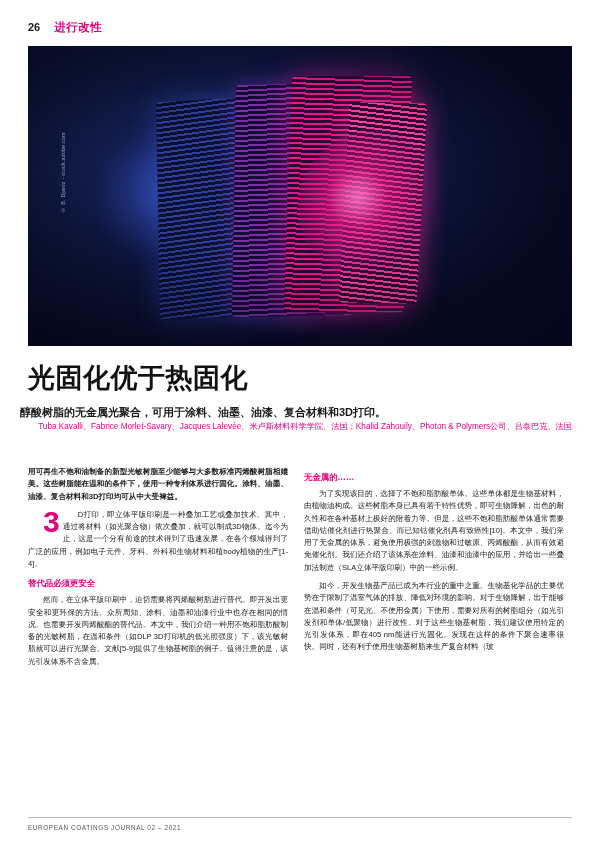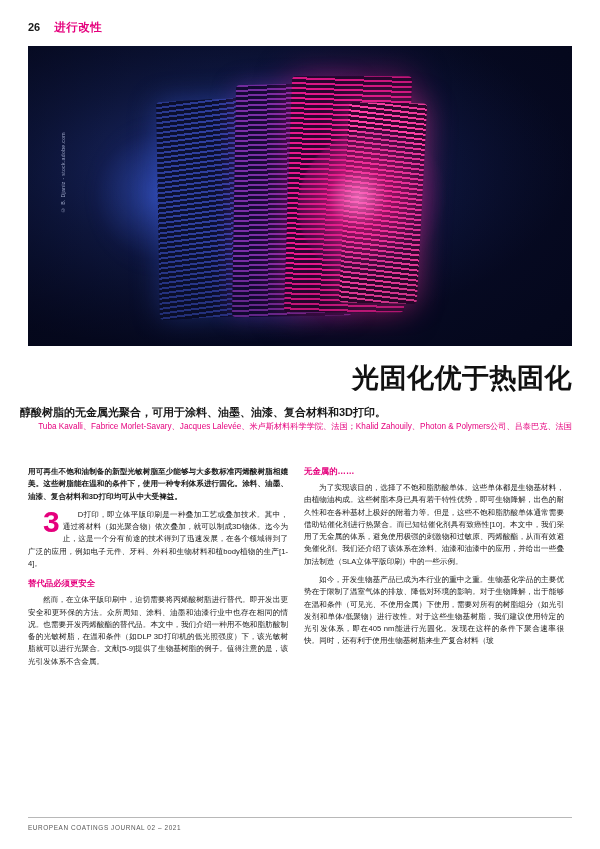--- a/index.html
+++ b/index.html
@@ -147,21 +147,20 @@
   
   .headline {
     position: absolute;
     top: 360px;
     left: 28px;
     width: 544px;
     font-size: 27px;
     font-weight: bold;
     letter-spacing: 0.5px;
     color: #111111;
-    text-align: right;
   }
   .subhead {
     position: absolute;
     top: 404px;
     left: 20px;
     width: 544px;
     font-size: 11px;
     font-weight: bold;
     line-height: 1.5;
     color: #1a1a1a;
@@ -200,21 +199,21 @@
   }
   .col p.noindent { text-indent: 0; }
   .section-head {
     color: #e5007d;
     font-weight: bold;
     font-size: 8.4px;
     margin: 8px 0 5px 0;
     text-indent: 0;
     line-height: 1.3;
   }
-  .section-head.first { margin-top: 0; }
+  .section-head.first { margin-top: 6px; }
   .dropcap-para {
     position: relative;
     text-indent: 0;
   }
   .dropcap {
     float: left;
     font-size: 30px;
     line-height: 0.82;
     font-weight: bold;
     color: #e5007d;

